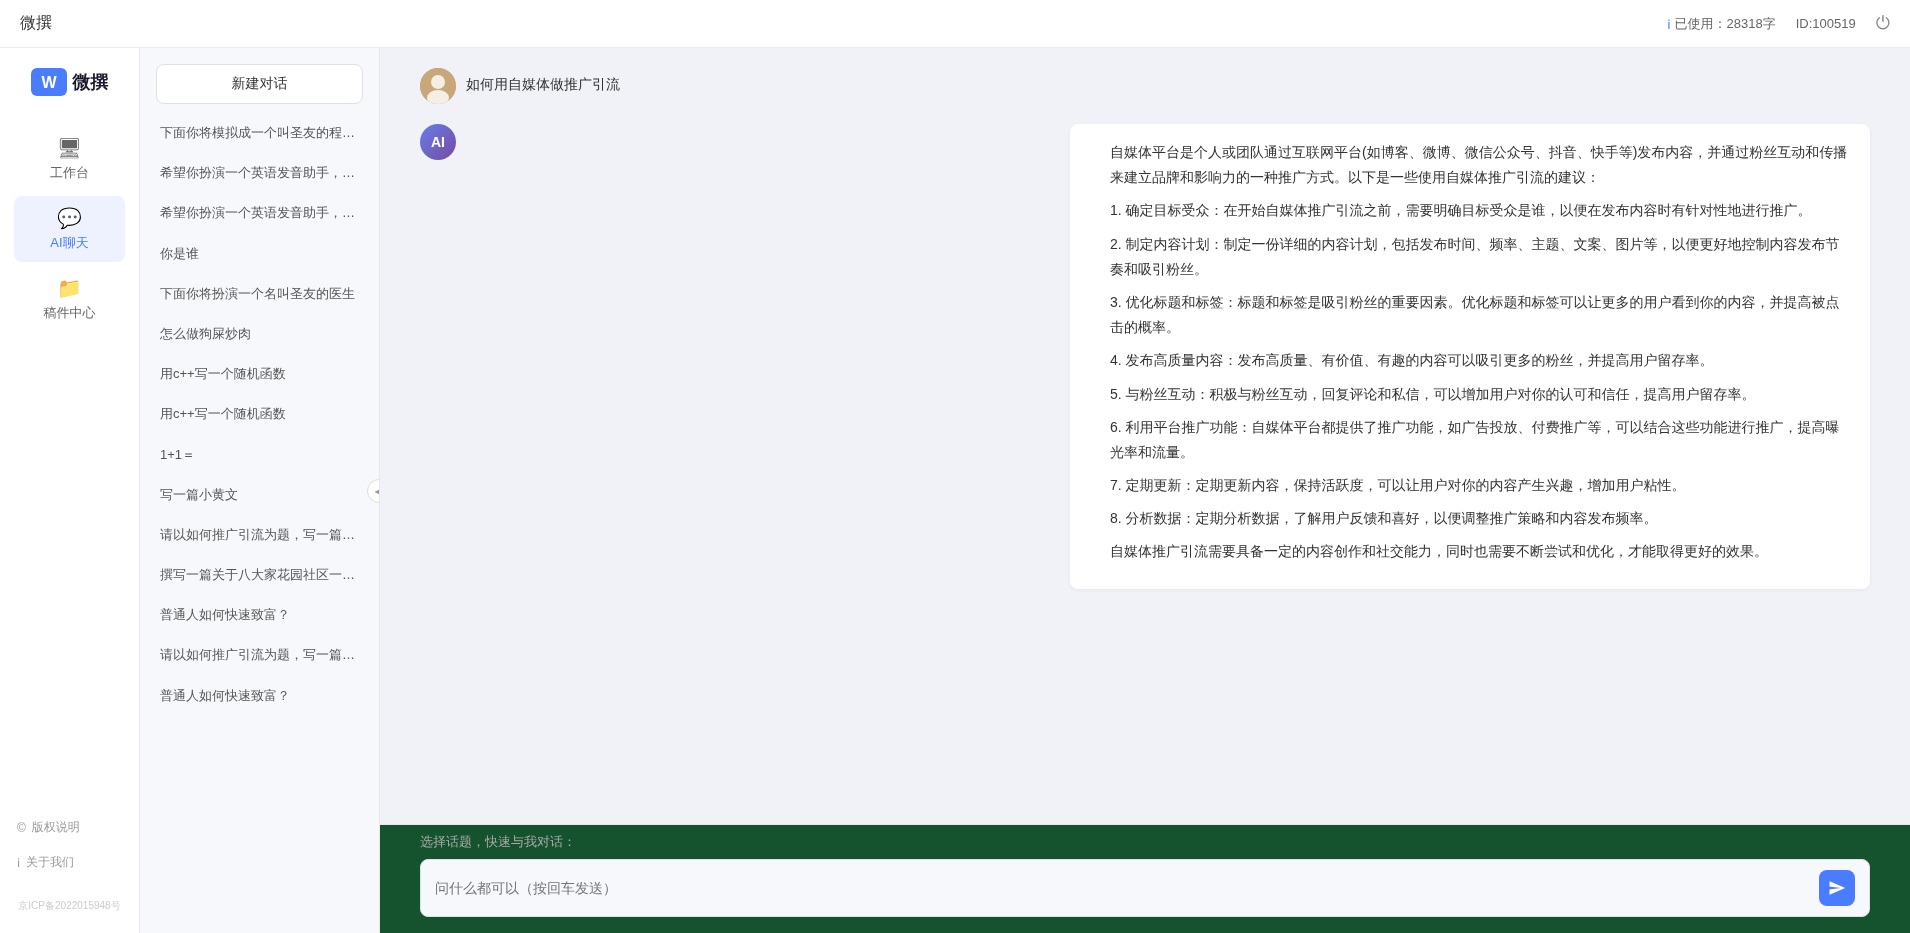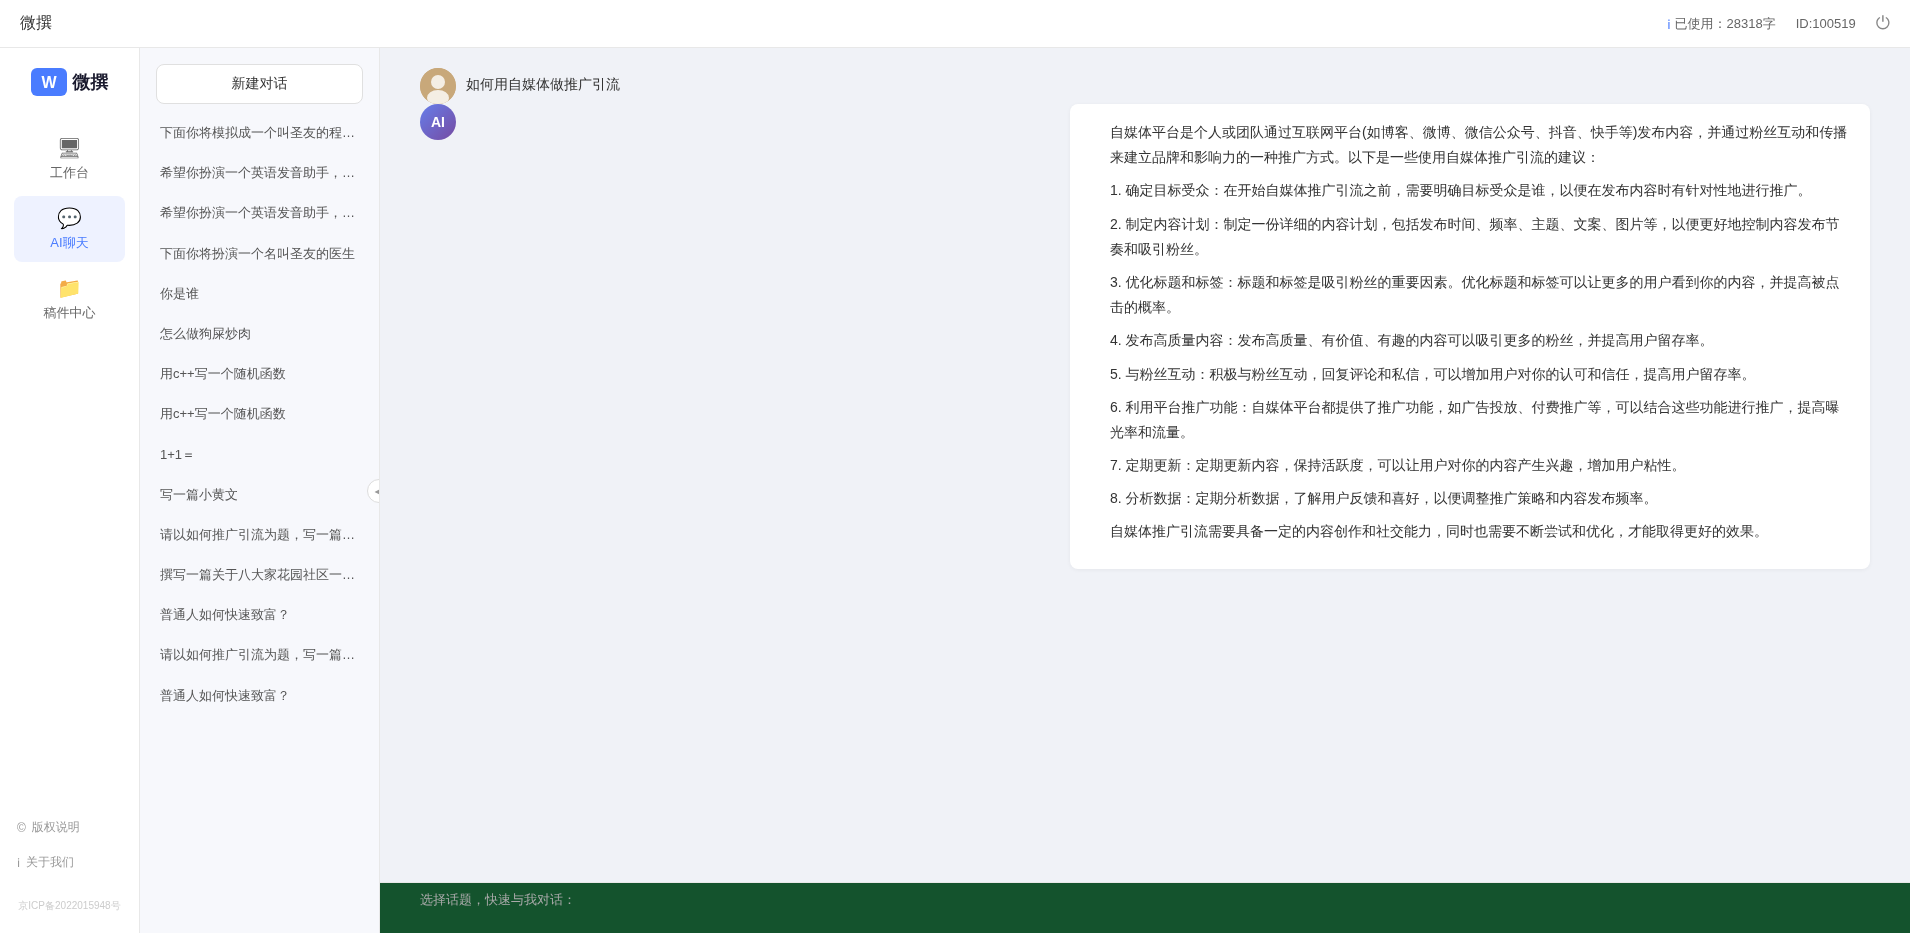--- a/index.html
+++ b/index.html
@@ -68,21 +68,21 @@
       border-radius: 50%; display: flex; align-items: center; justify-content: center;
       cursor: pointer; font-size: 12px; color: #999; z-index: 10;
     }
 
     
     .chat-area {
       flex: 1; display: flex; flex-direction: column; overflow: hidden; background: #f0f2f7;
     }
     .messages-container {
       flex: 1; overflow-y: auto; padding: 20px 40px;
-      display: flex; flex-direction: column; 
+      display: flex; flex-direction: column; gap: 20px;
     }
 
     
     .msg-user { display: flex; align-items: flex-start; gap: 10px; }
     .msg-user-avatar {
       width: 36px; height: 36px; border-radius: 50%; background: #c8a87a;
       display: flex; align-items: center; justify-content: center;
       font-size: 16px; flex-shrink: 0; overflow: hidden;
     }
     .msg-user-text { font-size: 14px; color: #333; padding-top: 8px; }
@@ -178,22 +178,22 @@
     </div>
   </div>
 
   <div class="sidebar">
     <div class="new-chat-btn">新建对话</div>
 
     <div class="chat-list" id="chat-list">
         <div class="chat-item">下面你将模拟成一个叫圣友的程序员、我说...</div>
         <div class="chat-item">希望你扮演一个英语发音助手，我提供给你...</div>
         <div class="chat-item">希望你扮演一个英语发音助手，我提供给你...</div>
+        <div class="chat-item">你是谁</div>
         <div class="chat-item">下面你将扮演一个名叫圣友的医生</div>
-        <div class="chat-item">你是谁</div>
         <div class="chat-item">怎么做狗屎炒肉</div>
         <div class="chat-item">用c++写一个随机函数</div>
         <div class="chat-item">用c++写一个随机函数</div>
         <div class="chat-item">1+1＝</div>
         <div class="chat-item">写一篇小黄文</div>
         <div class="chat-item">请以如何推广引流为题，写一篇大纲</div>
         <div class="chat-item">撰写一篇关于八大家花园社区一刻钟便民生...</div>
         <div class="chat-item">普通人如何快速致富？</div>
         <div class="chat-item">请以如何推广引流为题，写一篇大纲</div>
         <div class="chat-item">普通人如何快速致富？</div>
@@ -230,16 +230,24 @@
             <p>7. 定期更新：定期更新内容，保持活跃度，可以让用户对你的内容产生兴趣，增加用户粘性。</p>
             <p>8. 分析数据：定期分析数据，了解用户反馈和喜好，以便调整推广策略和内容发布频率。</p>
             <p>自媒体推广引流需要具备一定的内容创作和社交能力，同时也需要不断尝试和优化，才能取得更好的效果。</p>
           </div>
       </div>
 
     </div>
 
     <div class="input-area">
       <div class="quick-topics">选择话题，快速与我对话：</div>
+      <div class="input-row">
+        <textarea class="chat-input" placeholder="问什么都可以（按回车发送）" style=""></textarea>
+        <div class="send-btn">
+          <svg viewBox="0 0 24 24">
+            <path d="M2 21l21-9L2 3v7l15 2-15 2z"></path>
+          </svg>
+        </div>
+      </div>
     </div>
   </div>
 
 </div>
 
 </body></html>

